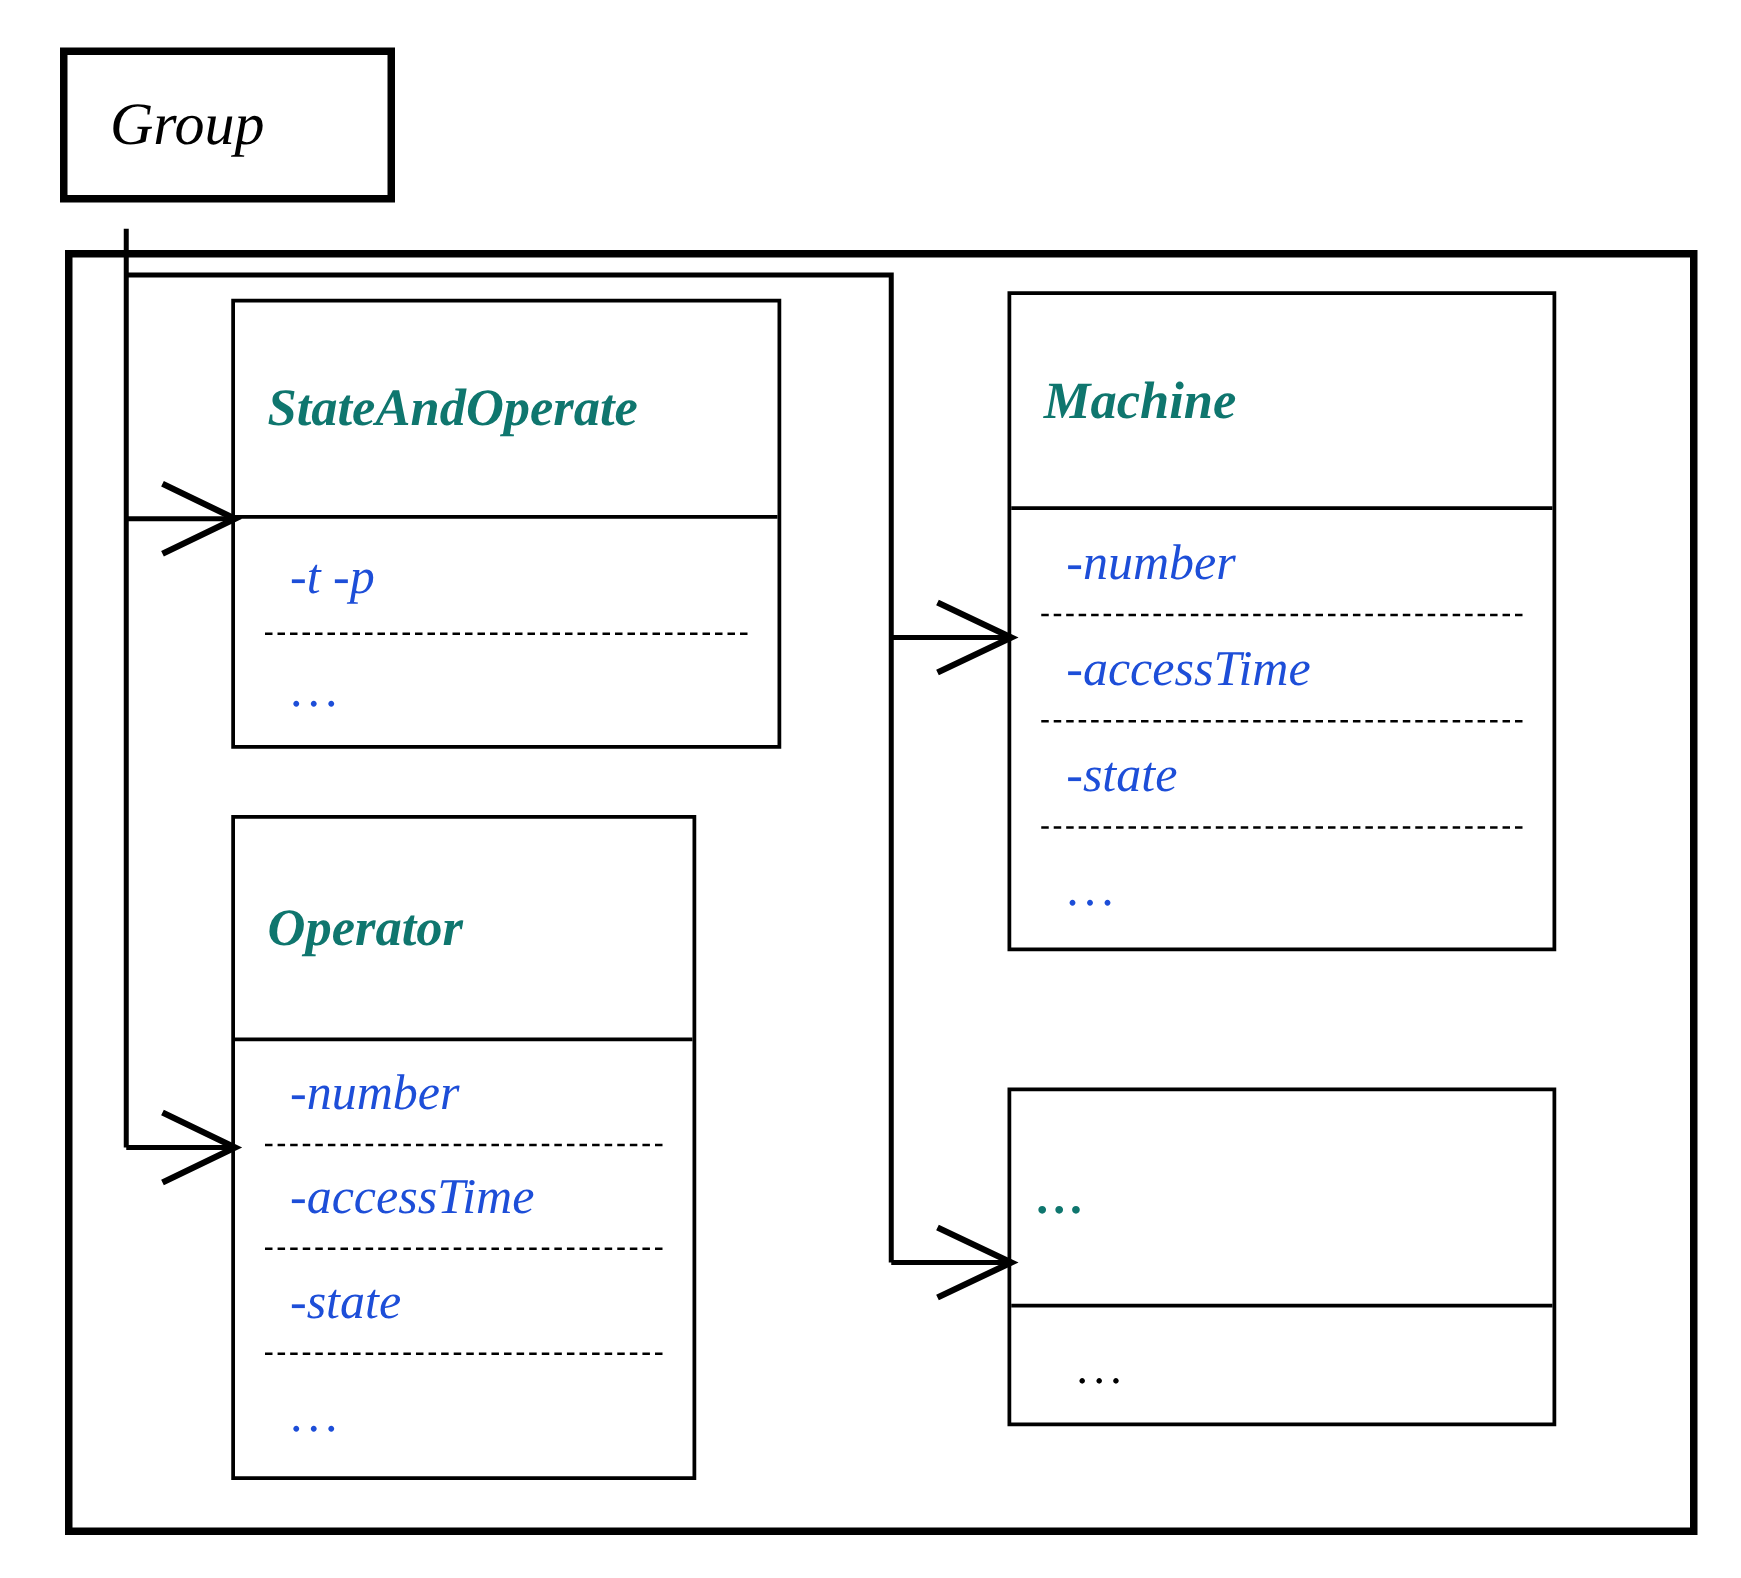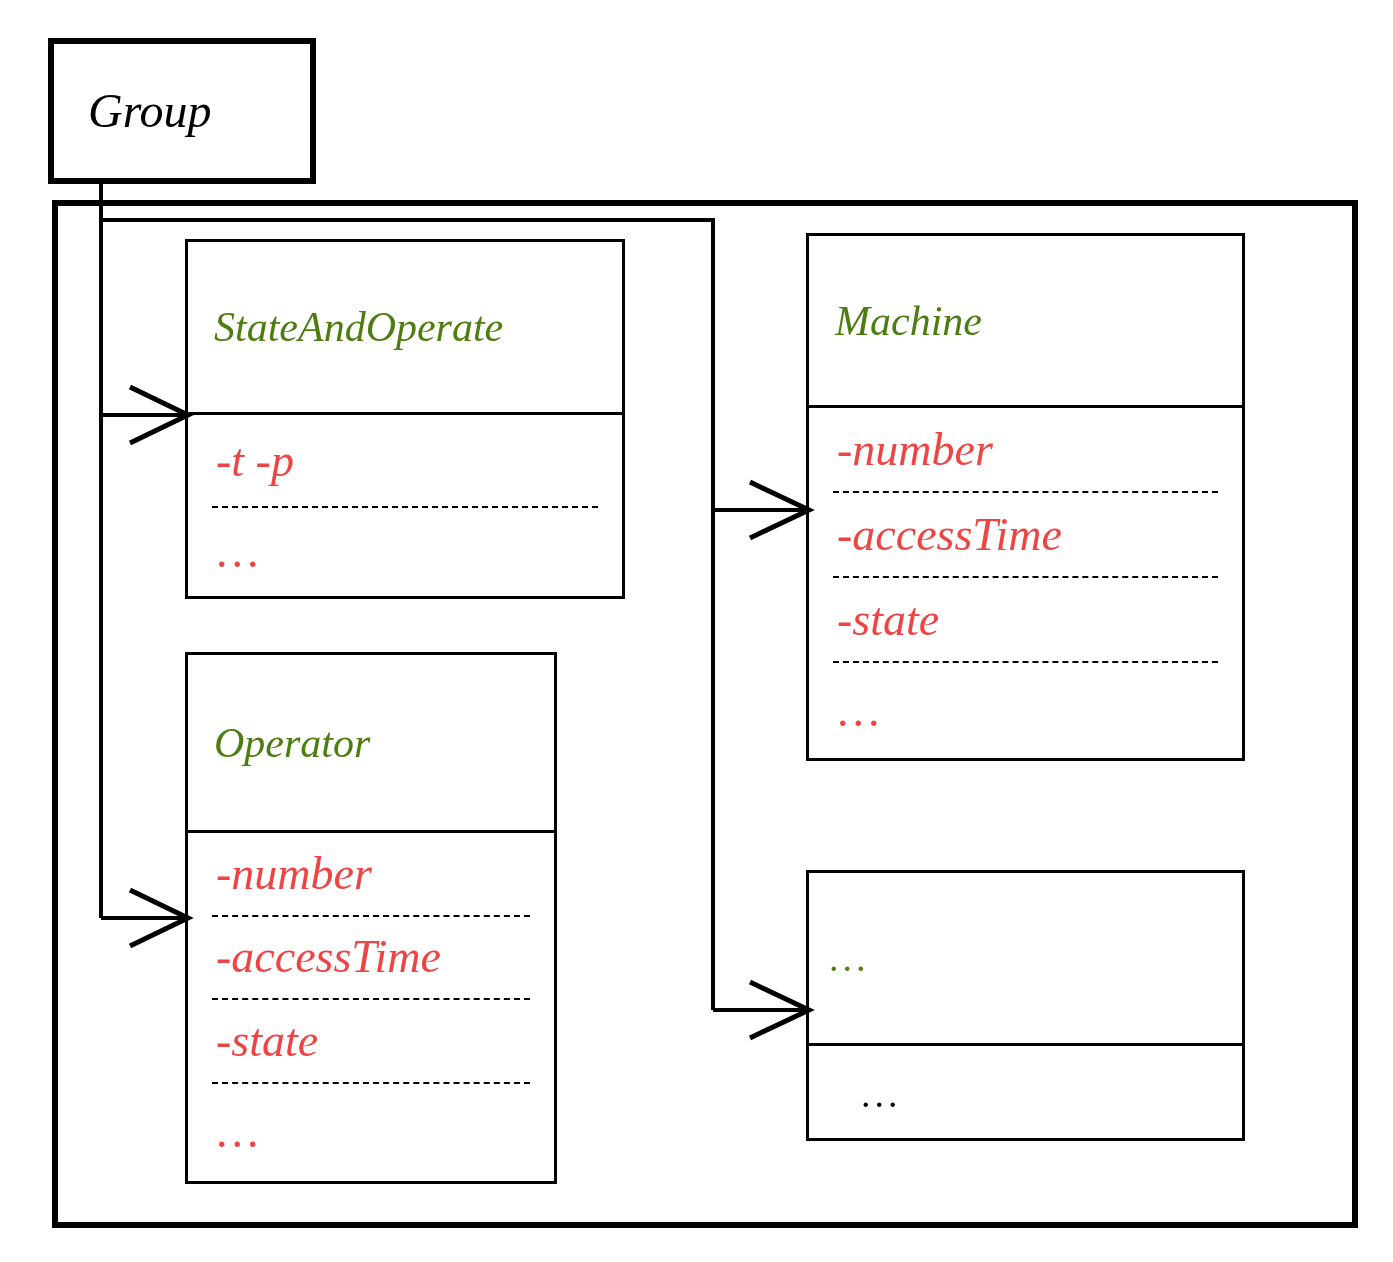--- a/index.html
+++ b/index.html
@@ -23,21 +23,21 @@
     background: #ffffff;
     border: 3px solid #000000;
   }
   .uml-box.thick {
     border-width: 6px;
   }
   .group-box {
     left: 48px;
     top: 38px;
     width: 268px;
-    height: 146px;
+    height: 124px;
     z-index: 5;
   }
   .container-box {
     left: 52px;
     top: 200px;
     width: 1306px;
     height: 1028px;
     z-index: 1;
   }
   .class-box {
@@ -74,23 +74,24 @@
   }
   .compartment + .compartment {
     border-top: 3px solid #000000;
   }
   .class-title {
     display: flex;
     align-items: center;
     padding-left: 26px;
     font-style: italic;
     font-size: 42px;
-    color: #4d7c0f;
+    color: #0f766e;
     line-height: 1;
     white-space: nowrap;
+    font-weight: bold;
   }
   .group-title {
     width: 100%;
     height: 100%;
     display: flex;
     align-items: center;
     padding-left: 34px;
     box-sizing: border-box;
     font-style: italic;
     font-size: 48px;
@@ -102,24 +103,24 @@
     flex-direction: column;
     justify-content: flex-start;
     padding: 0;
     margin: 0;
     height: 100%;
   }
   .attr-row {
     box-sizing: border-box;
     display: flex;
     align-items: center;
-    padding-left: 28px;
+    padding-left: 44px;
     font-style: italic;
-    font-size: 46px;
-    color: #ef4444;
+    font-size: 40px;
+    color: #1d4ed8;
     line-height: 1;
     white-space: nowrap;
   }
   .attr-sep {
     border-bottom: 2px dashed #000000;
     margin: 0 24px 0 24px;
     height: 0;
   }
   .ellipsis-row {
     font-style: normal;

